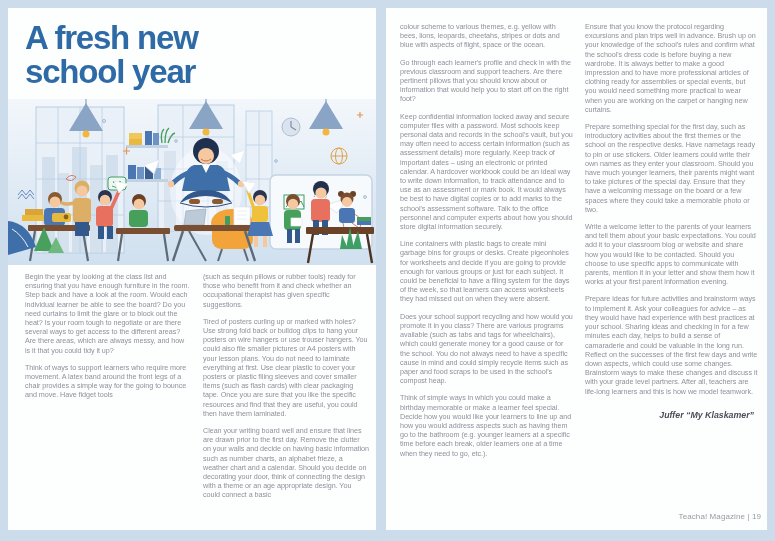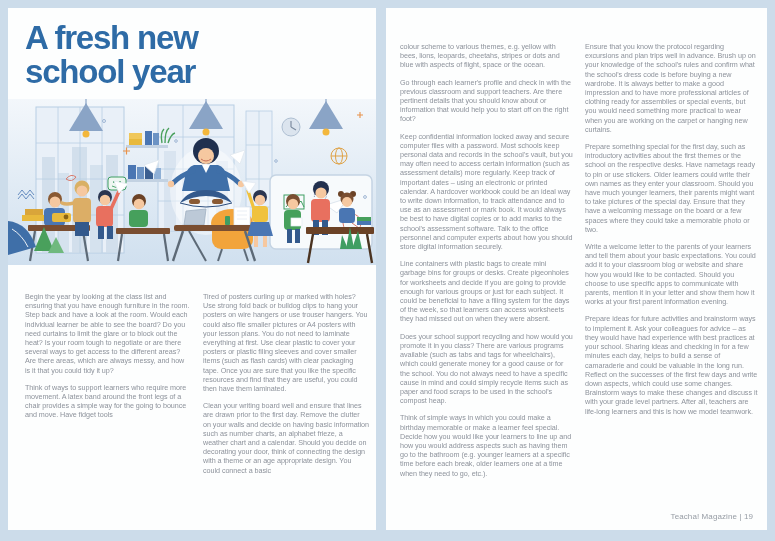--- a/index.html
+++ b/index.html
@@ -22,38 +22,38 @@
     position:absolute; top:13px; left:17px;
     font-size:33px; line-height:34px; font-weight:bold;
     letter-spacing:-1.2px; color:#2e6ba6;
   }
   .illustration-wrap {
     position:absolute; top:91px; left:0; width:368px; height:166px;
   }
   .illustration-wrap svg { display:block; width:100%; height:100%; }
 
   .cols {
-    position:absolute; display:flex; gap:12px;margin-top:20px;
+    position:absolute; display:flex; gap:12px;
   }
   .cols-left  { top:264px; left:17px; right:7px; bottom:4px; }
   .cols-right { top:14px;  left:14px; right:9px; bottom:26px; }
   .page-right .cols { position:absolute; }
   .col { flex:1 1 0; overflow:hidden; }
 
   .para {
     font-size:7.2px; line-height:9.2px; letter-spacing:-0.05px;
     color:#8d929b; margin:0 0 8px 0;
   }
   .signature {
     margin-top:14px; padding-right:4px;
     text-align:right; font-size:8.8px; font-weight:bold; font-style:italic;
     color:#4a4f57;
   }
   .page-footer {
-    position:absolute; right:14px; bottom:9px;
+    position:absolute; right:6px; bottom:9px;
     font-size:8px; color:#969ca4; letter-spacing:0.1px;
   }
 </style>
 </head>
 <body>
 
 <div class="spread">
 
   <div class="page page-left">
     <div class="article-title">
@@ -282,41 +282,43 @@
         </g>
       </svg>
     </div>
 
     <div class="cols cols-left">
       <div class="col">
           <p class="para">Begin the year by looking at the class list and ensuring that you have enough furniture in the room.  Step back and have a look at the room.  Would each individual learner be able to see the board?  Do you need curtains to limit the glare or to block out the heat?  Is your room tough to negotiate or are there several ways to get access to the different areas?  Are there areas, which are always messy, and how is it that you could tidy it up?</p>
           <p class="para">Think of ways to support learners who require more movement.  A latex band around the front legs of a chair provides a simple way for the going to bounce and move.  Have fidget tools</p>
         </div>
       <div class="col">
+          <p class="para">(such as sequin pillows or rubber tools) ready for those who benefit from it and check whether an occupational therapist has given specific suggestions.</p>
           <p class="para">Tired of posters curling up or marked with holes? Use strong fold back or bulldog clips to hang your posters on wire hangers or use trouser hangers.  You could also file smaller pictures or A4 posters with your lesson plans.  You do not need to laminate everything at first.  Use clear plastic to cover your posters or plastic filing sleeves and cover smaller items (such as flash cards) with clear packaging tape.  Once you are sure that you like the specific resources and find that they are useful, you could then have them laminated.</p>
           <p class="para">Clean your writing board well and ensure that lines are drawn prior to the first day.  Remove the clutter on your walls and decide on having basic information such as number charts, an alphabet frieze, a weather chart and a calendar.  Should you decide on decorating your door, think of connecting the design with a theme or an age appropriate design.  You could connect a basic</p>
         </div>
     </div>
   </div>
 
   <div class="page page-right">
     <div class="cols cols-right">
       <div class="col">
           <p class="para">colour scheme to various themes, e.g. yellow with bees, lions, leopards, cheetahs, stripes or dots and blue with aspects of flight, space or the ocean.</p>
-          <p class="para">Go through each learner's profile and check in with the previous classroom and support teachers.  Are there pertinent details that you should know about or information that would help you to start off on the right foot?</p>
+          <p class="para">Go through each learner's profile and check in with the previous classroom and support teachers.  Are there pertinent pillows that you should know about or information that would help you to start off on the right foot?</p>
           <p class="para">Keep confidential information locked away and secure computer files with a password.  Most schools keep personal data and records in the school's vault, but you may often need to access certain information (such as assessment details) more regularly.  Keep track of important dates – using an electronic or printed calendar.  A hardcover workbook could be an ideal way to write down information, to track attendance and to use as an assessment or mark book.  It would always be best to have digital copies or to add marks to the school's assessment software.  Talk to the office personnel and computer experts about how you should store digital information securely.</p>
           <p class="para">Line containers with plastic bags to create mini garbage bins for groups or desks.  Create pigeonholes for worksheets and decide if you are going to provide enough for various groups or just for each subject.  It could be beneficial to have a filing system for the days of the week, so that learners can access worksheets they had missed out on when they were absent.</p>
           <p class="para">Does your school support recycling and how would you promote it in you class?  There are various programs available (such as tabs and tags for wheelchairs), which could generate money for a good cause or for the school.  You do not always need to have a specific cause in mind and could simply recycle items such as paper and food scraps to be used in the school's compost heap.</p>
           <p class="para">Think of simple ways in which you could make a birthday memorable or make a learner feel special.  Decide how you would like your learners to line up and how you would address aspects such as having them go to the bathroom (e.g. younger learners at a specific time before each break, older learners one at a time when they need to go, etc.).</p>
         </div>
       <div class="col">
         <div>
             <p class="para">Ensure that you know the protocol regarding excursions and plan trips well in advance.  Brush up on your knowledge of the school's rules and confirm what the school's dress code is before buying a new wardrobe.  It is always better to make a good impression and to have more professional articles of clothing ready for assemblies or special events, but you would need something more practical to wear when you are working on the carpet or hanging new curtains.</p>
             <p class="para">Prepare something special for the first day, such as introductory activities about the first themes or the school on the respective desks.  Have nametags ready to pin or use stickers.  Older learners could write their own names as they enter your classroom.  Should you have much younger learners, their parents might want to take pictures of the special day.  Ensure that they have a welcoming message on the board or a few spaces where they could take a memorable photo or two.</p>
             <p class="para">Write a welcome letter to the parents of your learners and tell them about your basic expectations.  You could add it to your classroom blog or website and share how you would like to be contacted.  Should you choose to use specific apps to communicate with parents, mention it in your letter and show them how it works at your first parent information evening.</p>
             <p class="para">Prepare ideas for future activities and brainstorm ways to implement it.  Ask your colleagues for advice – as they would have had experience with best practices at your school.  Sharing ideas and checking in for a few minutes each day, helps to build a sense of camaraderie and could be valuable in the long run.  Reflect on the successes of the first few days and write down aspects, which could use some changes.  Brainstorm ways to make these changes and discuss it with your grade level partners.  After all, teachers are life-long learners and this is how we model teamwork.</p>
           </div>
+        <div class="signature">Juffer “My Klaskamer”</div>
       </div>
     </div>
     <div class="page-footer">Teacha! Magazine | 19</div>
   </div>
 
 </div>
 
 </body></html>

